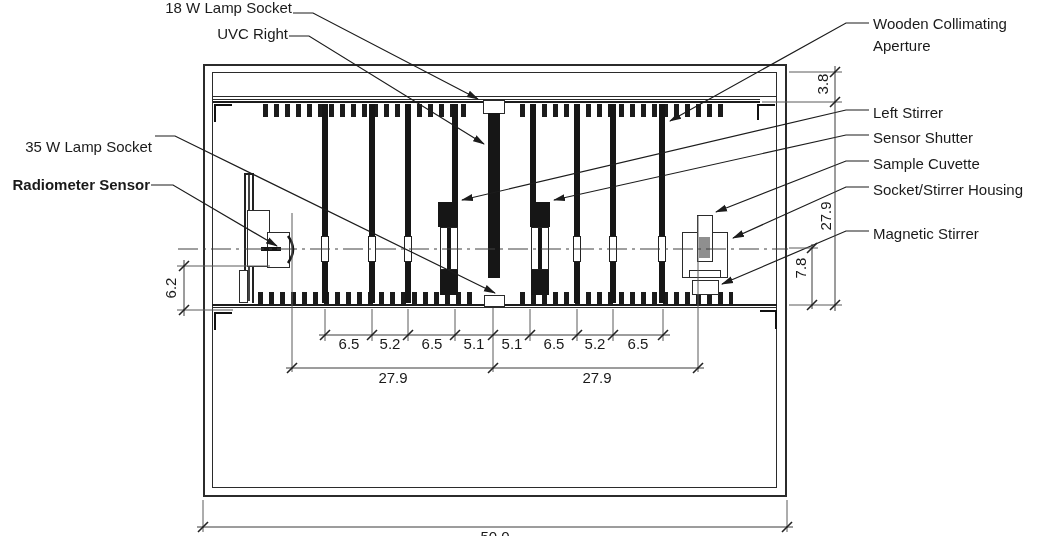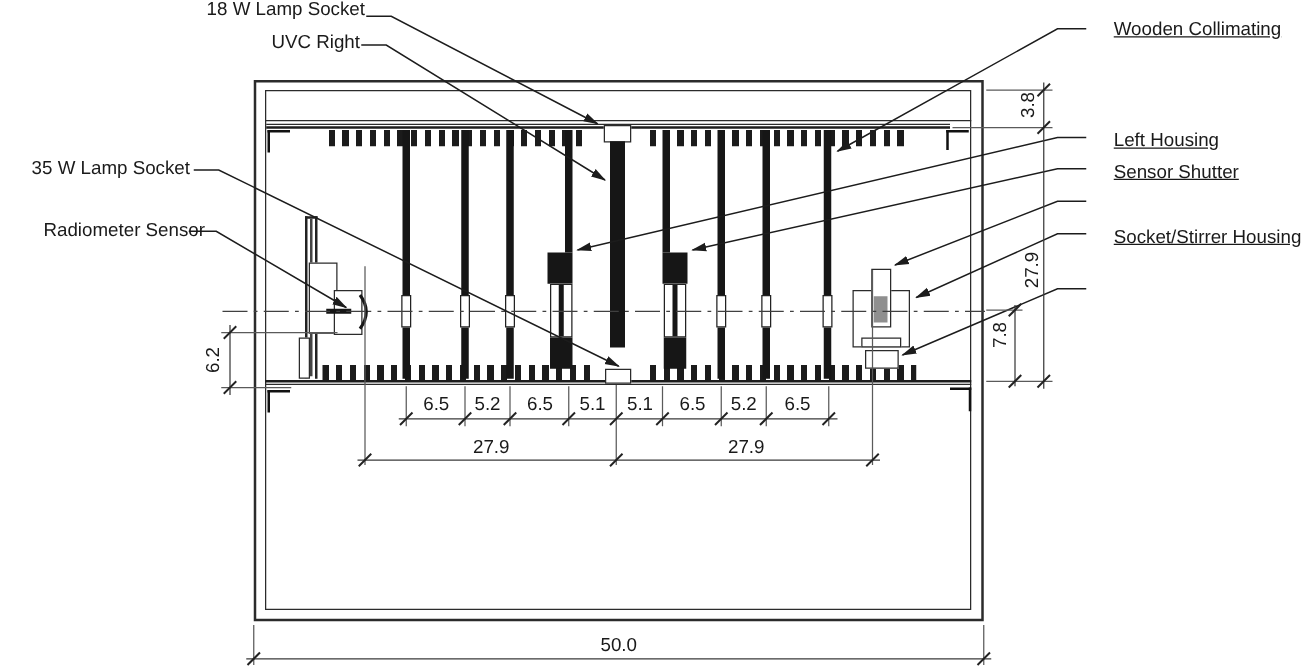--- a/index.html
+++ b/index.html
@@ -14,25 +14,25 @@
   .rail{position:absolute;left:213px;top:99px;width:547px;height:4px;box-sizing:border-box;
         border-top:1px solid #2b2b2b;border-bottom:2px solid #1c1c1c;}
   .shelf{position:absolute;left:212px;top:304px;width:565px;height:4px;box-sizing:border-box;
         border-top:2px solid #1c1c1c;border-bottom:1px solid #2b2b2b;}
   .comb{position:absolute;height:13px;
         background:repeating-linear-gradient(90deg,#1b1b1b 0 5px,rgba(0,0,0,0) 5px 11px);}
   .bar{position:absolute;width:6px;top:104px;height:199px;background:#161616;}
   .slot{position:absolute;left:-1px;top:132px;width:8px;height:26px;background:#fff;
         border:1px solid #222;box-sizing:border-box;}
   .brk{position:absolute;box-sizing:border-box;}
-  .dim{position:absolute;font-size:15px;text-align:center;white-space:nowrap;line-height:16px;}
+  .dim{position:absolute;font-size:15px;text-align:center;white-space:nowrap;line-height:16px;margin-top:20px;}
   .vdim{position:absolute;width:44px;height:16px;font-size:15px;text-align:center;
         line-height:16px;transform:rotate(-90deg);white-space:nowrap;}
   .lblL{position:absolute;font-size:15px;text-align:right;white-space:nowrap;line-height:16px;}
-  .lblR{position:absolute;left:891px;font-size:15px;white-space:nowrap;line-height:22px;text-decoration:underline;}
+  .lblR{position:absolute;left:873px;font-size:15px;white-space:nowrap;line-height:22px;}
   svg.overlay{position:absolute;left:0;top:0;pointer-events:none;}
 </style>
 </head>
 <body>
 
 <div class="canvas">
 
   <div class="box" style="left:203px;top:64px;width:584px;height:433px;"></div>
   <div class="box thin" style="left:212px;top:72px;width:565px;height:416px;"></div>
   <div class="hline" style="left:212px;top:96px;width:565px;"></div>
@@ -182,29 +182,32 @@
       <line x1="830" y1="310" x2="840" y2="300"></line>
       <line x1="807" y1="253" x2="817" y2="243"></line>
         <line x1="807" y1="310" x2="817" y2="300"></line>
       <line x1="179" y1="271" x2="189" y2="261"></line>
         <line x1="179" y1="315" x2="189" y2="305"></line>
     </g>
   </svg>
 
   <div class="lblL" style="left:92px;top:0px;width:200px;">18 W Lamp Socket</div>
   <div class="lblL" style="left:88px;top:26px;width:200px;">UVC Right</div>
-  <div class="lblL" style="left:5px;top:127px;width:147px;">35 W Lamp Socket</div>
-  <div class="lblL" style="left:18px;top:177px;width:146px;">Radiometer Sensor</div>
+  <div class="lblL" style="left:5px;top:139px;width:147px;">35 W Lamp Socket</div>
+  <div class="lblL" style="left:4px;top:177px;width:146px;font-weight:bold;">Radiometer Sensor</div>
 
   <div class="lblR" style="top:13px;">
     <div>Wooden Collimating</div>
-  </div>
-  <div class="lblR" style="top:102px;">Left Housing</div>
+    <div>Aperture</div>
+  </div>
+  <div class="lblR" style="top:102px;">Left Stirrer</div>
   <div class="lblR" style="top:127px;">Sensor Shutter</div>
+  <div class="lblR" style="top:153px;">Sample Cuvette</div>
   <div class="lblR" style="top:179px;">Socket/Stirrer Housing</div>
+  <div class="lblR" style="top:223px;">Magnetic Stirrer</div>
 
   <div class="dim" style="left:327px;top:316px;width:44px;">6.5</div>
   <div class="dim" style="left:368px;top:316px;width:44px;">5.2</div>
   <div class="dim" style="left:410px;top:316px;width:44px;">6.5</div>
   <div class="dim" style="left:452px;top:316px;width:44px;">5.1</div>
   <div class="dim" style="left:490px;top:316px;width:44px;">5.1</div>
   <div class="dim" style="left:532px;top:316px;width:44px;">6.5</div>
   <div class="dim" style="left:573px;top:316px;width:44px;">5.2</div>
   <div class="dim" style="left:616px;top:316px;width:44px;">6.5</div>
 

